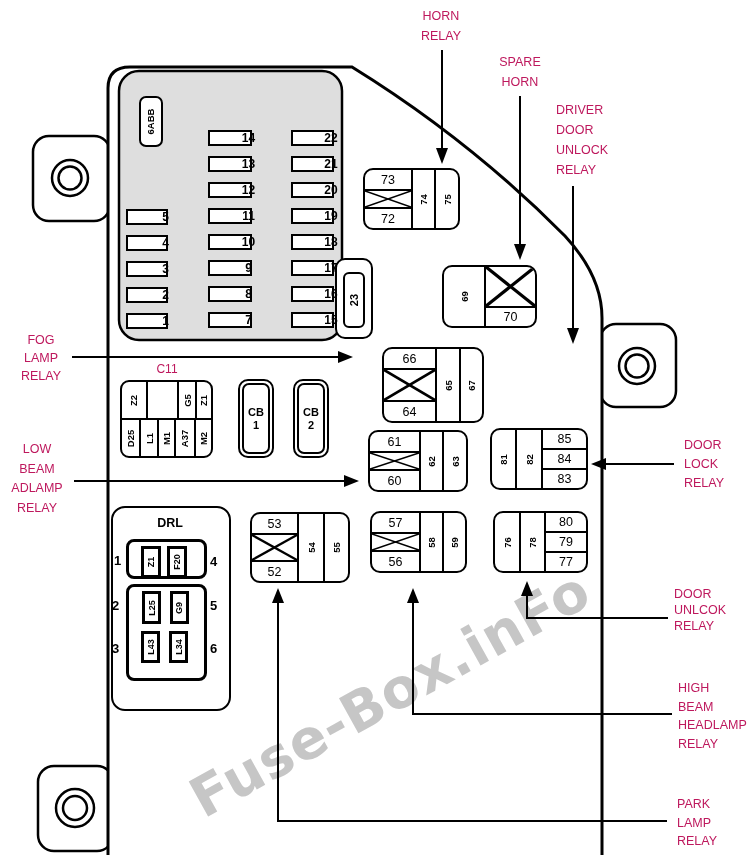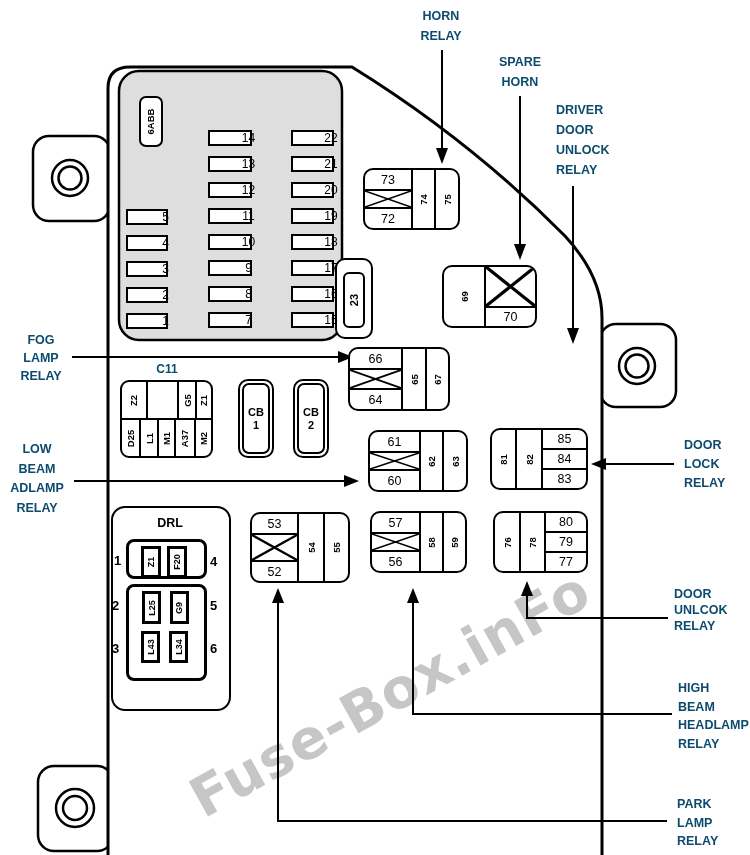--- a/index.html
+++ b/index.html
@@ -4,26 +4,26 @@
 <style>
   html,body{margin:0;padding:0;}
   body{width:750px;height:855px;background:#ffffff;font-family:"Liberation Sans","DejaVu Sans",sans-serif;position:relative;overflow:hidden;}
   .stage{position:absolute;left:0;top:0;width:750px;height:855px;}
   svg.layer{position:absolute;left:0;top:0;}
   
   .watermark{position:absolute;left:155px;top:662px;width:470px;height:64px;text-align:center;
     transform:rotate(-29deg);font-weight:bold;font-size:55px;letter-spacing:1px;
     font-family:"DejaVu Sans",sans-serif;z-index:1;}
   
-  .callout{position:absolute;white-space:pre-line;font-weight:bold;font-size:12.5px;color:#0c4a6e;z-index:4;}
+  .callout{position:absolute;white-space:pre-line;font-weight:normal;font-size:12.5px;color:#be185d;z-index:4;}
   .c-center{text-align:center;}
   
   .fusecol{position:absolute;display:flex;flex-direction:column;gap:10px;z-index:3;}
   .fuse{height:16px;background:#fff;border:2.5px solid #000;box-sizing:border-box;
-    display:flex;align-items:center;justify-content:center;font-weight:normal;font-size:12px;padding-left:37px;}
+    display:flex;align-items:center;justify-content:center;font-weight:bold;font-size:12px;padding-left:37px;}
   .vfuse{position:absolute;background:#fff;border:2.5px solid #000;border-radius:7px;box-sizing:border-box;
     display:flex;align-items:center;justify-content:center;z-index:3;}
   .vtext{transform:rotate(-90deg);white-space:nowrap;font-weight:bold;font-size:9.5px;}
   
   .blk{position:absolute;background:#fff;border:2.5px solid #000;border-radius:10px;box-sizing:border-box;
     display:flex;z-index:3;overflow:hidden;}
   .rA-left{flex:1;display:flex;flex-direction:column;}
   .rlabel{display:flex;align-items:center;justify-content:center;font-weight:normal;font-size:12.5px;}
   .rA-top,.rA-bot{height:19px;}
   .rA-x{flex:1;border-top:2.5px solid #000;border-bottom:2.5px solid #000;position:relative;}
@@ -171,21 +171,21 @@
       <div class="rB-x">
         <svg viewBox="0 0 100 40" preserveAspectRatio="none">
             <line x1="0" y1="0" x2="100" y2="40" stroke="#000" stroke-width="4"></line>
             <line x1="0" y1="40" x2="100" y2="0" stroke="#000" stroke-width="4"></line>
           </svg>
       </div>
       <div class="rlabel" style="flex:1">70</div>
     </div>
   </div>
 
-  <div class="blk" style="left:348px;top:347px;width:102px;height:64px">
+  <div class="blk" style="left:382px;top:347px;width:102px;height:76px">
     <div class="rA-left">
       <div class="rlabel rA-top">66</div>
       <div class="rA-x">
         <svg viewBox="0 0 100 40" preserveAspectRatio="none">
             <line x1="0" y1="0" x2="100" y2="40" stroke="#000" stroke-width="4"></line>
             <line x1="0" y1="40" x2="100" y2="0" stroke="#000" stroke-width="4"></line>
           </svg>
       </div>
       <div class="rlabel rA-bot">64</div>
     </div>

